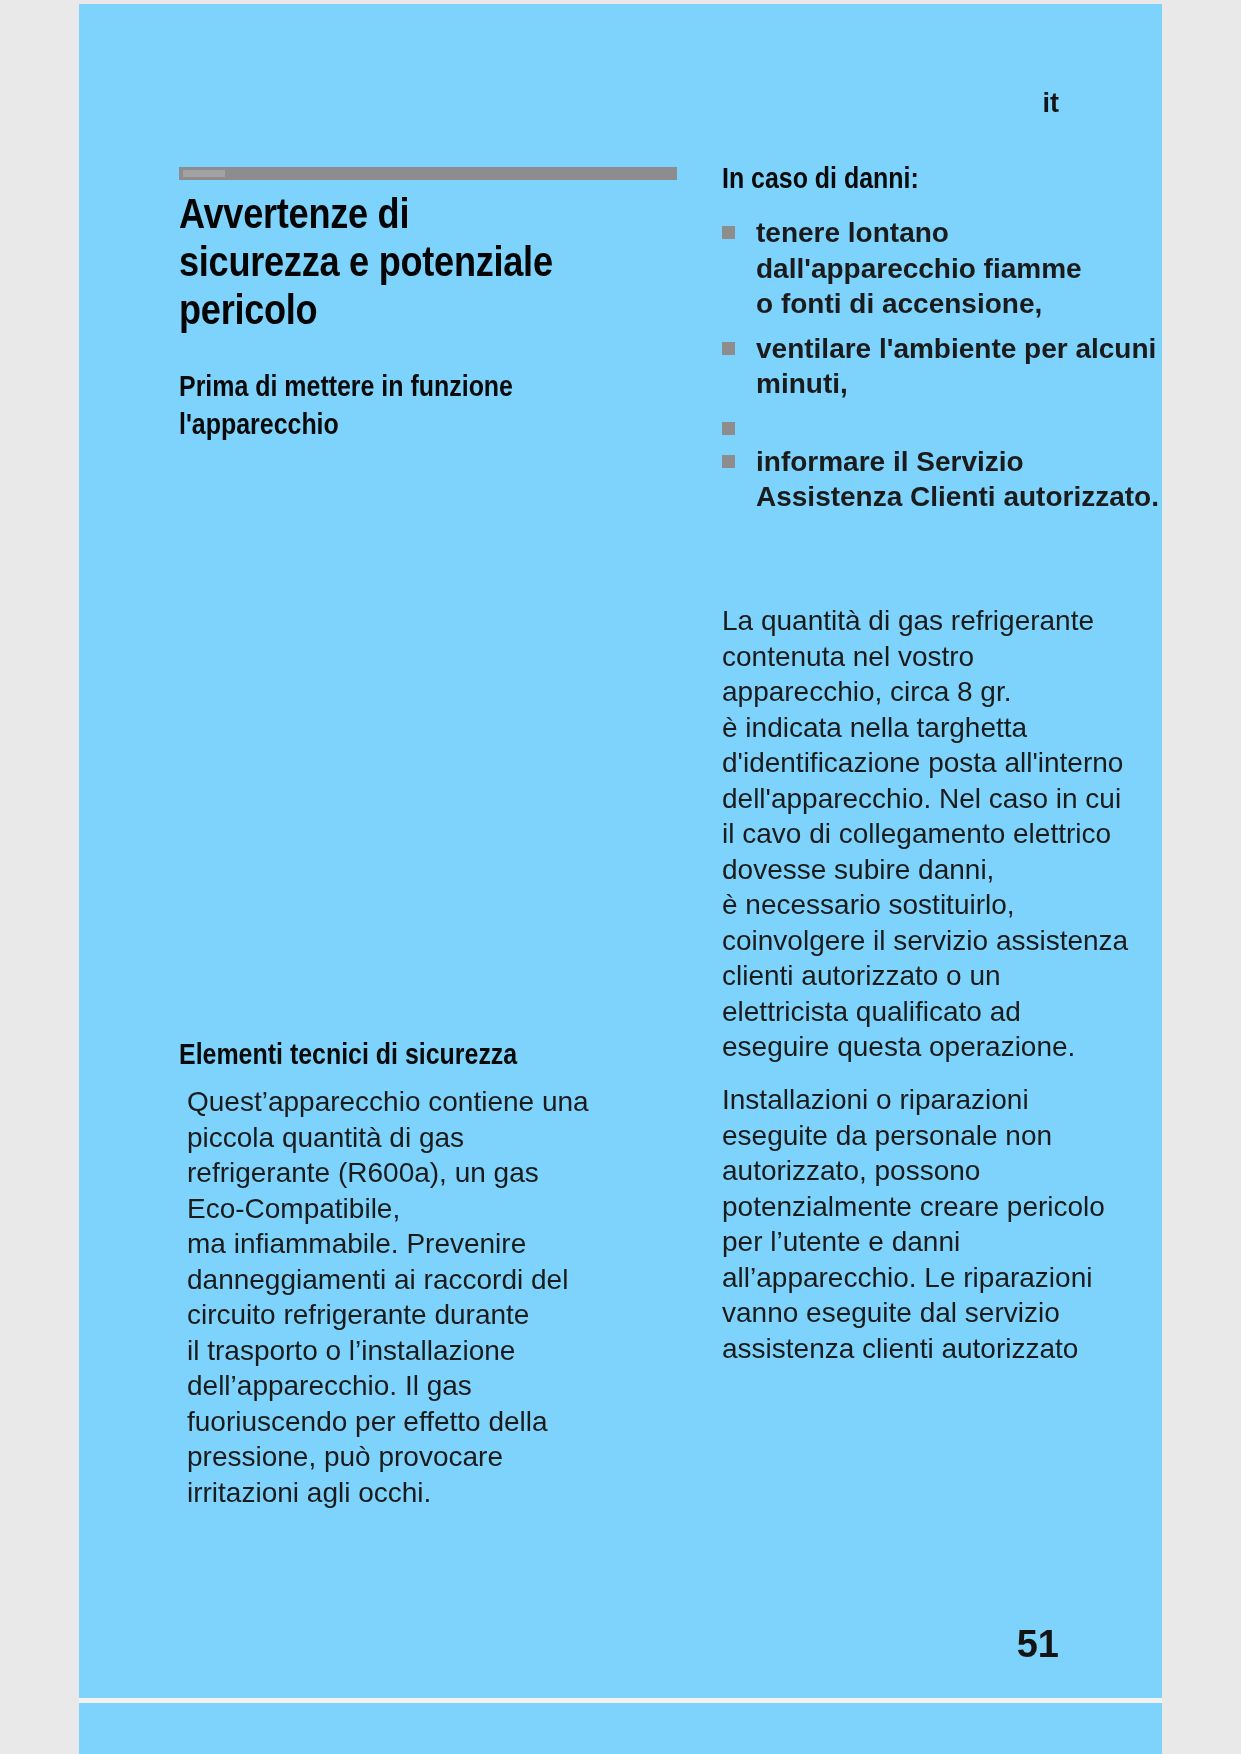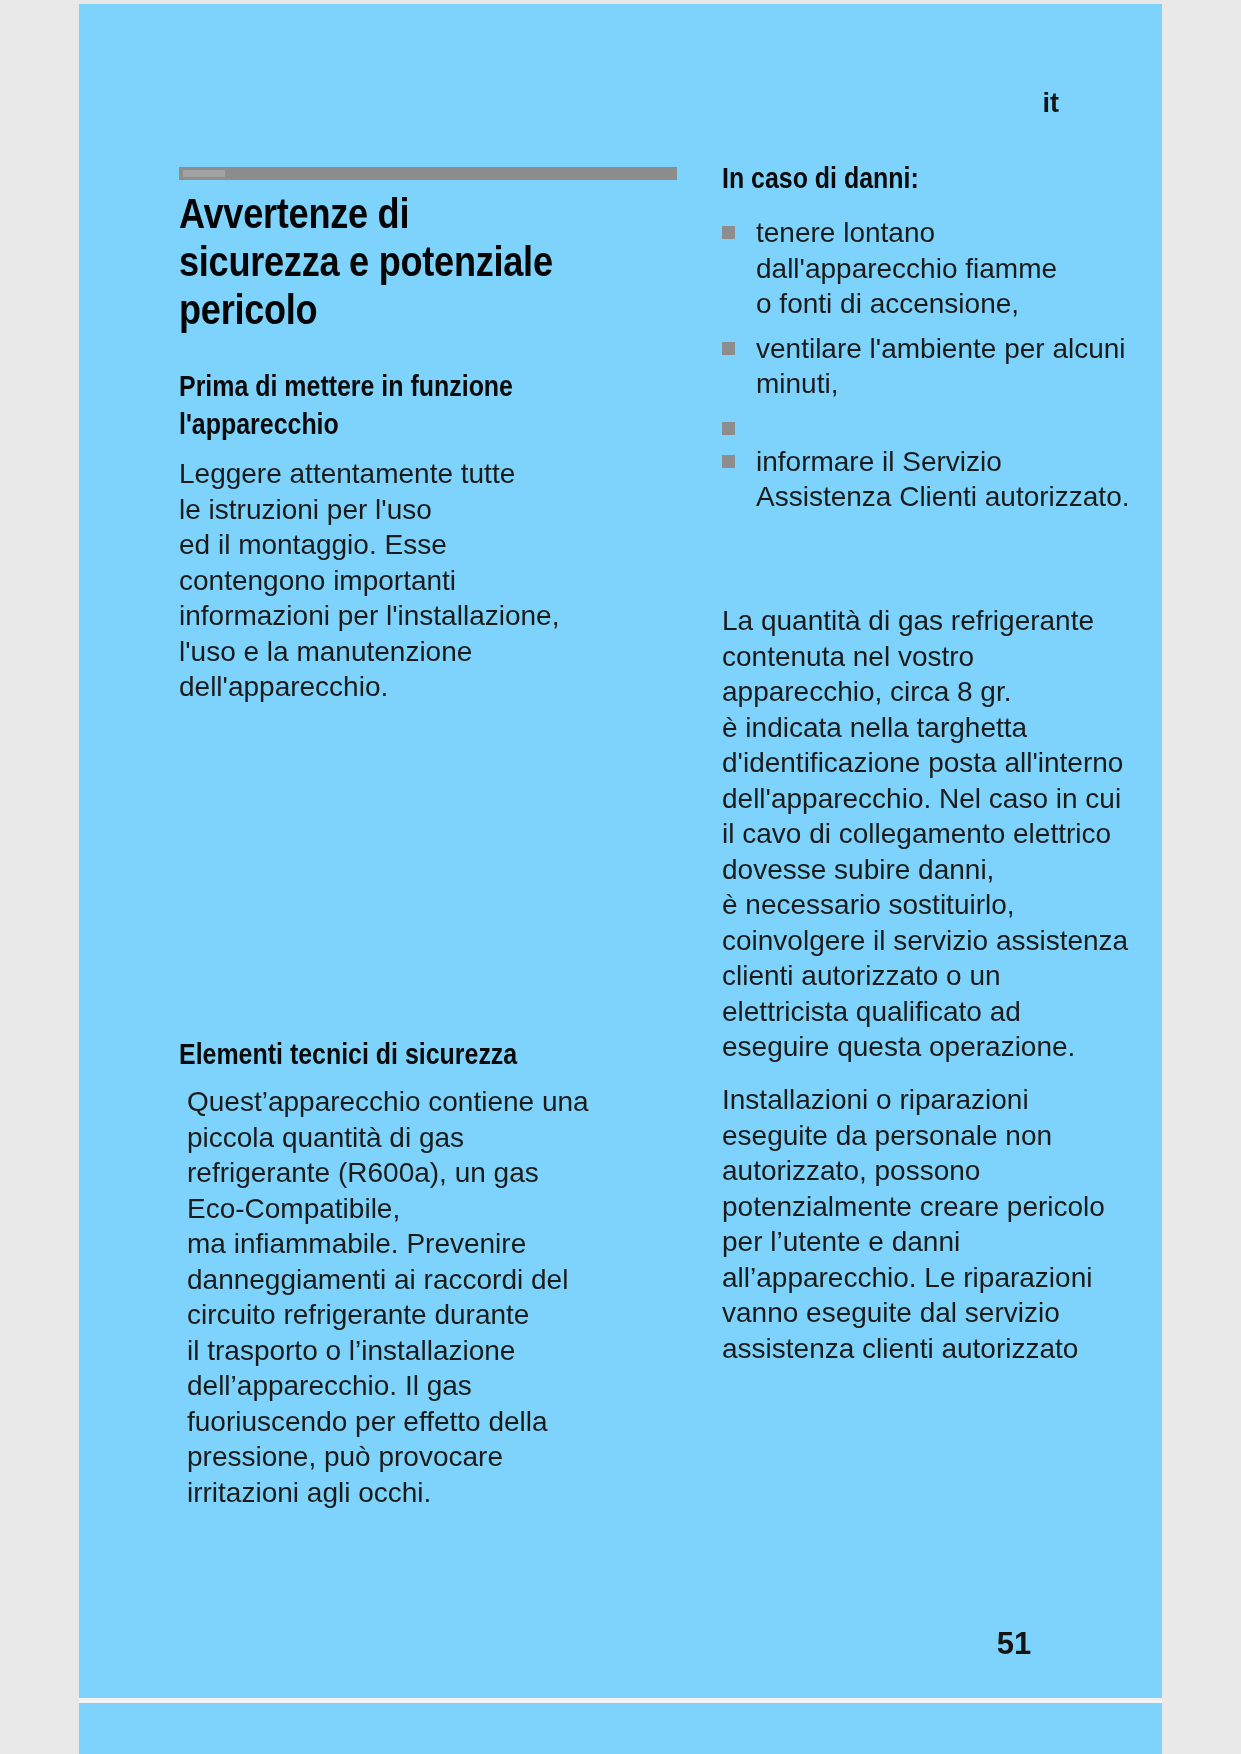--- a/index.html
+++ b/index.html
@@ -53,35 +53,35 @@
     white-space: pre-line;
     transform: scaleX(.86);
     transform-origin: 0 0;
   }
   .body-text {
     font-size: 28px;
     line-height: 35.5px;
     color: #1b1b1b;
     white-space: pre-line;
   }
-  .bullet-list { width: 490px; }
+  .bullet-list { width: 490px; font-weight: bold; }
   .bullet-item { display: flex; margin-bottom: 9px; }
   .bullet-item:last-child { margin-bottom: 0; }
   .bullet-square {
     flex: none;
     width: 13px; height: 13px;
     margin: 11px 21px 0 0;
     background: #8d8d8d;
   }
   .page-number {
-    font-size: 31px;
+    font-size: 38px;
     line-height: 38px;
     font-weight: bold;
     color: #141414;
-    text-align: center;
+    text-align: right;
   }
   .bottom-edge {
     background: #f3f3f3;
   }
 </style>
 </head>
 <body>
 
 <div class="page">
 
@@ -91,27 +91,20 @@
     <span class="smudge"></span>
   </div>
 
   <div class="abs h1" style="left:100px; top:186px; width:560px;">Avvertenze di
 sicurezza e potenziale
 pericolo</div>
 
   <div class="abs h2" style="left:100px; top:363px; width:560px;">Prima di mettere in funzione
 l'apparecchio</div>
 
-  <div class="abs body-text" style="left:100px; top:452px; width:480px;">Leggere attentamente tutte
-le istruzioni per l'uso
-ed il montaggio. Esse
-contengono importanti
-informazioni per l'installazione,
-l'uso e la manutenzione
-dell'apparecchio.</div>
 
 
   <div class="abs h2" style="left:100px; top:1031px; width:560px;">Elementi tecnici di sicurezza</div>
 
   <div class="abs body-text" style="left:108px; top:1080px; width:480px;">Quest’apparecchio contiene una
 piccola quantità di gas
 refrigerante (R600a), un gas
 Eco-Compatibile,
 ma infiammabile. Prevenire
 danneggiamenti ai raccordi del

